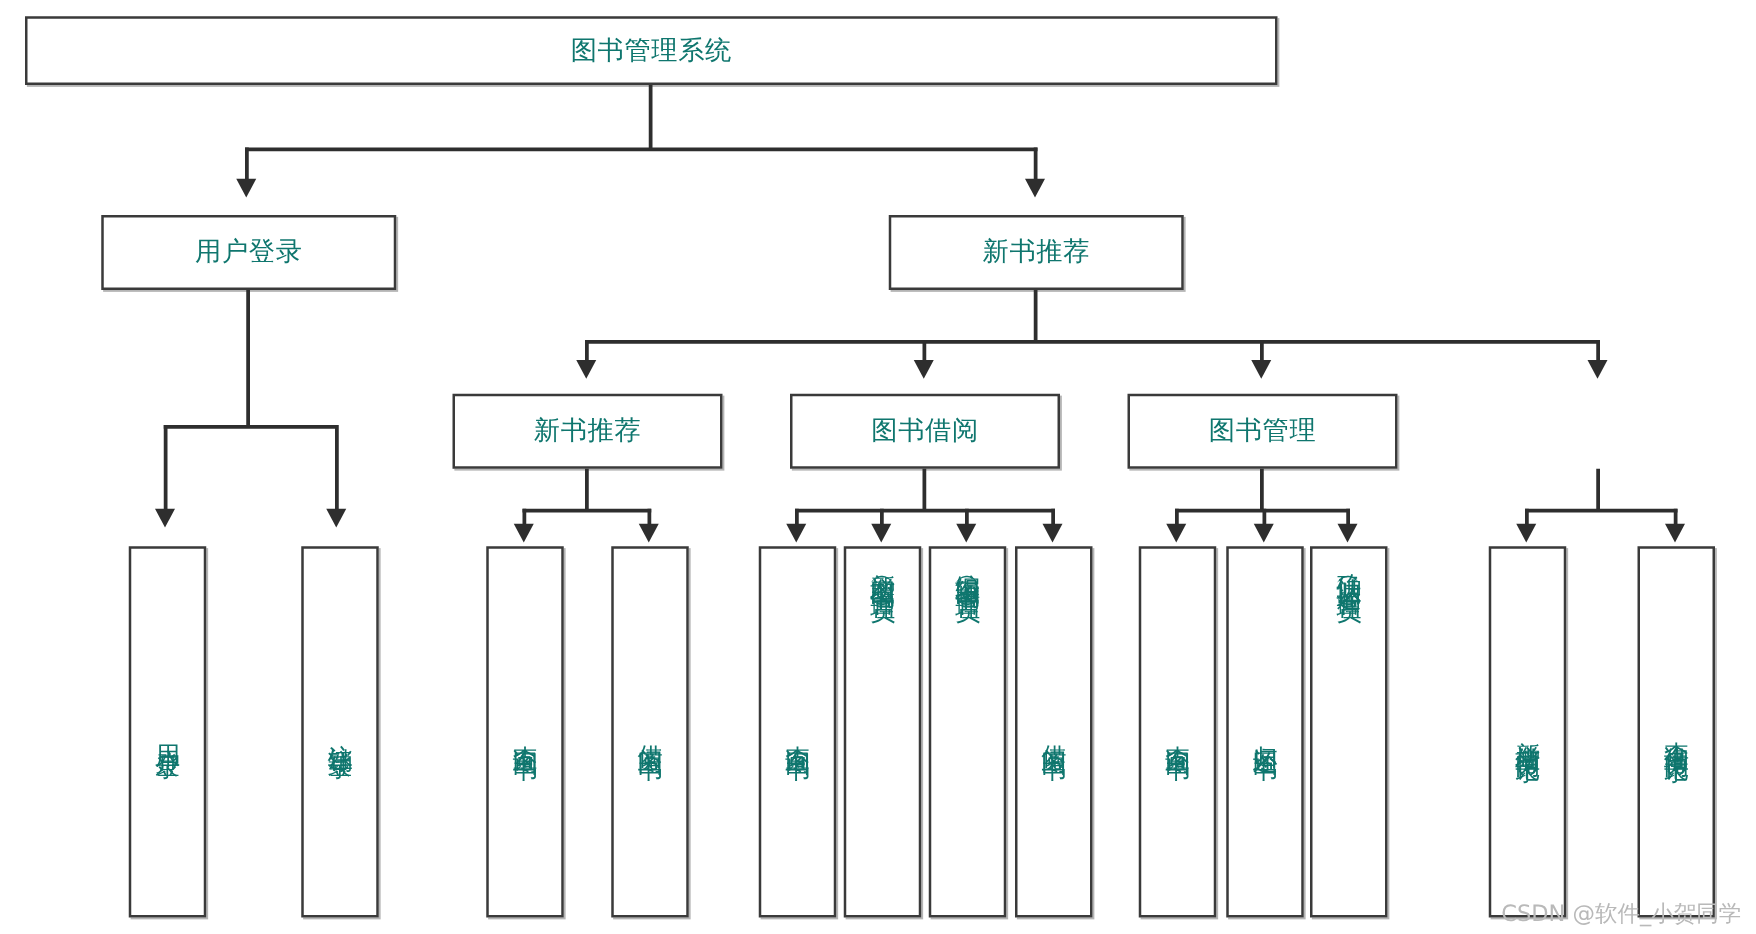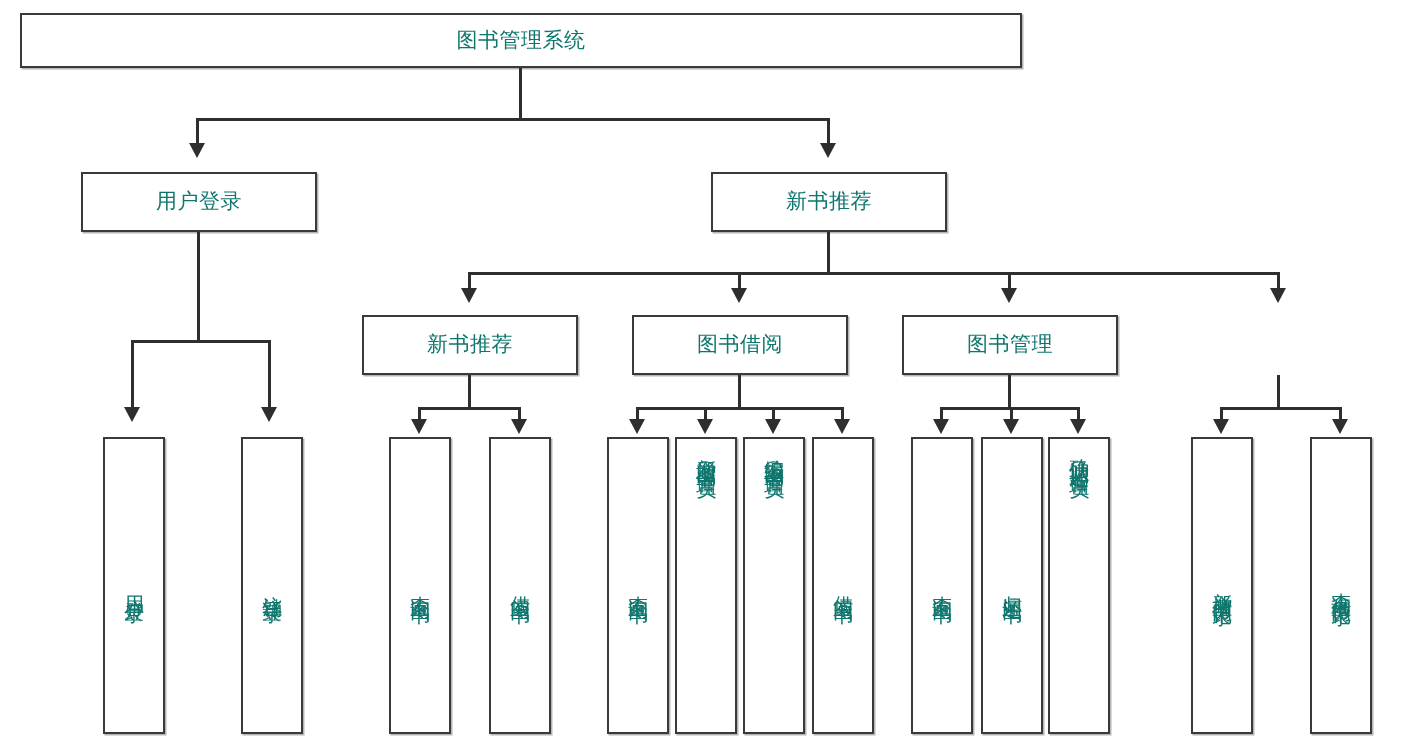--- a/index.html
+++ b/index.html
@@ -204,14 +204,15 @@
     <span class="vtext">确认归还（管理员）</span>
   </div>
 
   <div class="node v center-v" style="left:1191px; top:437px; width:62px; height:297px;">
     <span class="vtext">新增借阅记录</span>
   </div>
   <div class="node v center-v" style="left:1310px; top:437px; width:62px; height:297px;">
     <span class="vtext">查询借阅记录</span>
   </div>
 
+  <div id="watermark">CSDN @软件_小贺同学</div>
 
 </div>
 
 </body></html>

